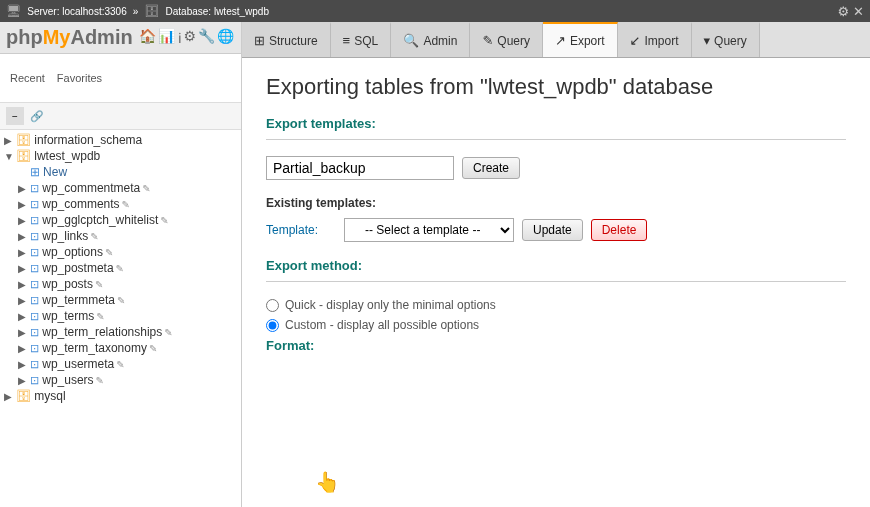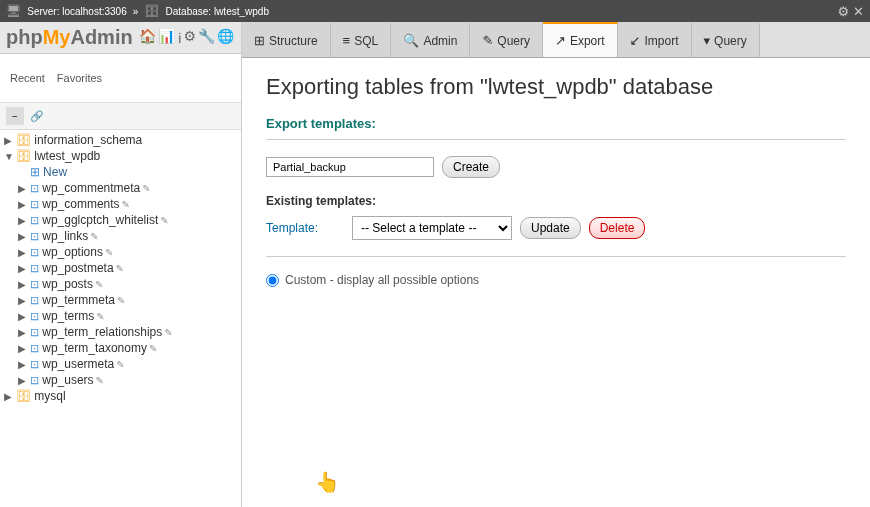--- a/index.html
+++ b/index.html
@@ -47,24 +47,24 @@
 
     
     .content-body { flex: 1; overflow-y: auto; padding: 16px 24px; background: #fff; }
     .page-title { font-size: 22px; font-weight: normal; color: #333; margin-bottom: 16px; }
     .section-title { font-size: 13px; font-weight: bold; color: #0f766e; margin-bottom: 8px; }
     .divider { border: none; border-top: 1px solid #ccc; margin-bottom: 16px; }
     .sub-section { margin-bottom: 16px; }
     .sub-section-title { font-size: 12px; font-weight: bold; color: #333; margin-bottom: 8px; }
     .form-row { display: flex; align-items: center; gap: 8px; margin-bottom: 8px; }
     .form-label { font-size: 12px; color: #0369a1; min-width: 70px; }
-    .text-input { border: 1px solid #aaa; padding: 3px 6px; font-size: 11px; width: 168px; background: #fff; }
-    .btn { border: 1px solid #aaa; background: linear-gradient(to bottom, #f8f8f8, #e0e0e0); padding: 3px 10px; font-size: 12px; cursor: pointer; border-radius: 10px; }
+    .text-input { border: 1px solid #aaa; padding: 3px 6px; font-size: 14px; width: 188px; background: #fff; }
+    .btn { border: 1px solid #aaa; background: linear-gradient(to bottom, #f8f8f8, #e0e0e0); padding: 3px 10px; font-size: 12px; cursor: pointer; border-radius: 3px; }
     .btn-delete { border: 1px solid #c00; color: #c00; background: linear-gradient(to bottom, #fff5f5, #ffd0d0); text-align: right; }
-    .select-input { border: 1px solid #aaa; padding: 3px 4px; font-size: 12px; background: #fff; min-width: 160px; margin-left: 8px; }
+    .select-input { border: 1px solid #aaa; padding: 3px 16px; font-size: 12px; background: #fff; min-width: 160px; }
     .radio-row { display: flex; align-items: center; gap: 6px; margin-bottom: 6px; }
     .radio-label { font-size: 12px; color: #555; }
 
     
     ::-webkit-scrollbar { width: 8px; height: 8px; }
     ::-webkit-scrollbar-track { background: #f0f0f0; }
     ::-webkit-scrollbar-thumb { background: #bbb; border-radius: 4px; }
 
     
     .cursor-overlay { position: absolute; font-size: 20px; pointer-events: none; left: 315px; top: 470px; z-index: 100; }
@@ -273,28 +273,38 @@
               <select class="select-input">
                 <option>-- Select a template --</option>
               </select>
               <button class="btn">Update</button>
               <button class="btn btn-delete">Delete</button>
             </div>
           </div>
         </div>
 
         <div>
+          <div class="section-title">Export method:</div>
           <hr class="divider">
 
+          <div class="radio-row">
+            <input type="radio" name="export_method" id="quick" style="">
+            <label for="quick" class="radio-label">
+              <span>Quick - display only the minimal options</span>
+            </label>
+          </div>
           <div class="radio-row">
             <input type="radio" name="export_method" id="custom" checked="" style="">
             <label for="custom" class="radio-label">
               <span>Custom - display all possible options</span>
             </label>
           </div>
         </div>
 
+        <div>
+          <div class="section-title">Format:</div>
+        </div>
       </div>
     </div>
   </div>
 
   <div class="cursor-overlay">👆</div>
 </div>
 
 </body></html>

